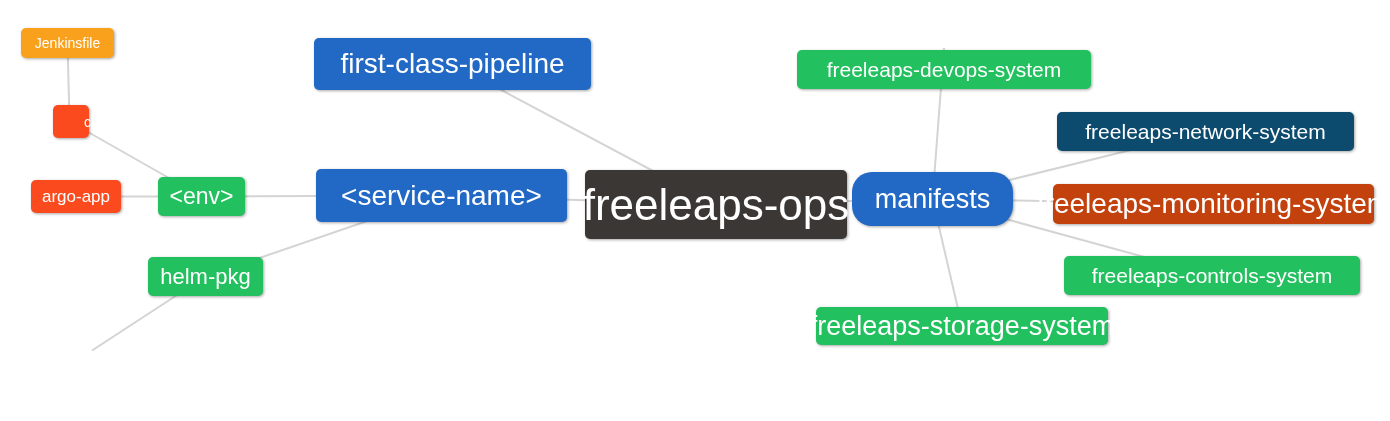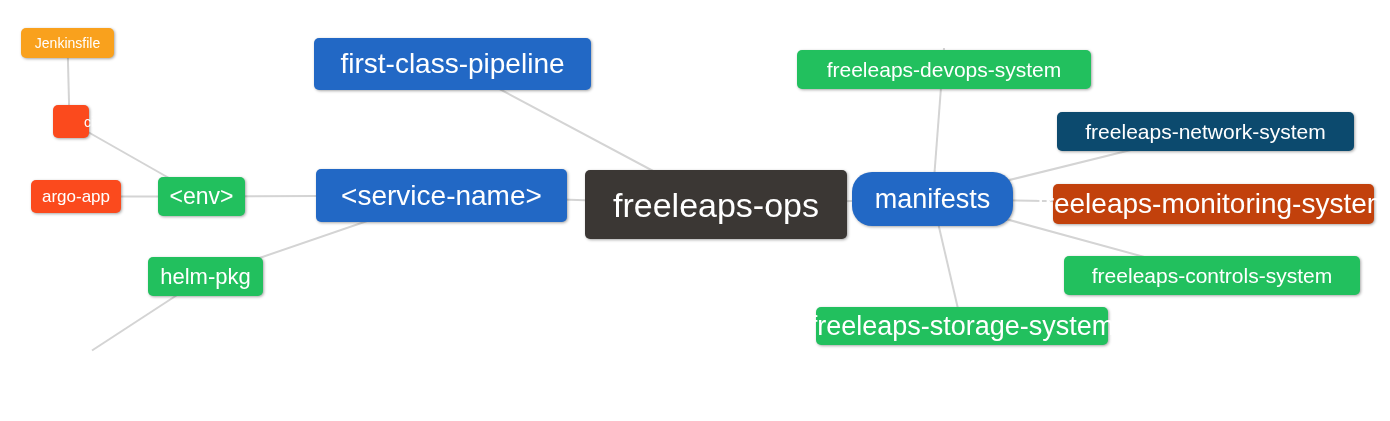--- a/index.html
+++ b/index.html
@@ -59,20 +59,20 @@
       <line x1="932.5" y1="199" x2="962" y2="326" stroke="#d4d4d4" stroke-width="2"></line>
     </svg>
 
 <div class="node" style="left: 21px; top: 28px; width: 93px; height: 30px; font-size: 14px; background: rgb(249, 161, 29); color: rgb(255, 255, 255);">Jenkinsfile</div>
     <div class="node" style="left: 53px; top: 105px; width: 33px; height: 33px; font-size: 14px; background: rgb(251, 74, 29); color: rgb(255, 255, 255); padding-left: 36px;">ci</div>
     <div class="node" style="left: 31px; top: 180px; width: 90px; height: 33px; font-size: 17px; background: rgb(251, 74, 29); color: rgb(255, 255, 255);">argo-app</div>
     <div class="node" style="left: 148px; top: 257px; width: 115px; height: 39px; font-size: 22px; background: rgb(34, 192, 94); color: rgb(255, 255, 255);">helm-pkg</div>
     <div class="node" style="left: 158px; top: 177px; width: 87px; height: 39px; font-size: 23px; background: rgb(34, 192, 94); color: rgb(255, 255, 255);">&lt;env&gt;</div>
     <div class="node" style="left: 314px; top: 38px; width: 277px; height: 52px; font-size: 28px; background: rgb(34, 104, 197); color: rgb(255, 255, 255);">first-class-pipeline</div>
     <div class="node" style="left: 316px; top: 169px; width: 251px; height: 53px; font-size: 28px; background: rgb(34, 104, 197); color: rgb(255, 255, 255);">&lt;service-name&gt;</div>
-    <div class="node" style="left: 585px; top: 170px; width: 262px; height: 69px; font-size: 34px; background: rgb(59, 55, 52); color: rgb(255, 255, 255);">freeleaps-ops</div>
+    <div class="node" style="left: 585px; top: 170px; width: 262px; height: 69px; font-size: 44px; background: rgb(59, 55, 52); color: rgb(255, 255, 255);">freeleaps-ops</div>
     <div class="node" style="left: 852px; top: 172px; width: 161px; height: 54px; font-size: 27px; background: rgb(34, 104, 197); color: rgb(255, 255, 255); border-radius: 20px;">manifests</div>
     <div class="node" style="left: 797px; top: 30px; width: 294px; height: 39px; font-size: 21px; background: rgb(34, 192, 94); color: rgb(255, 255, 255); margin-top: 20px;">freeleaps-devops-system</div>
     <div class="node" style="left: 1057px; top: 112px; width: 297px; height: 39px; font-size: 21px; background: #0c4a6e; color: rgb(255, 255, 255);">freeleaps-network-system</div>
     <div class="node" style="left: 1053px; top: 184px; width: 321px; height: 40px; font-size: 28px; background: #c2410c; color: rgb(255, 255, 255);">freeleaps-monitoring-system</div>
     <div class="node" style="left: 1064px; top: 256px; width: 296px; height: 39px; font-size: 21px; background: rgb(34, 192, 94); color: rgb(255, 255, 255);">freeleaps-controls-system</div>
     <div class="node" style="left: 816px; top: 307px; width: 292px; height: 38px; font-size: 27px; background: rgb(34, 192, 94); color: rgb(255, 255, 255);">freeleaps-storage-system</div>
   </div>
 
 </body></html>

